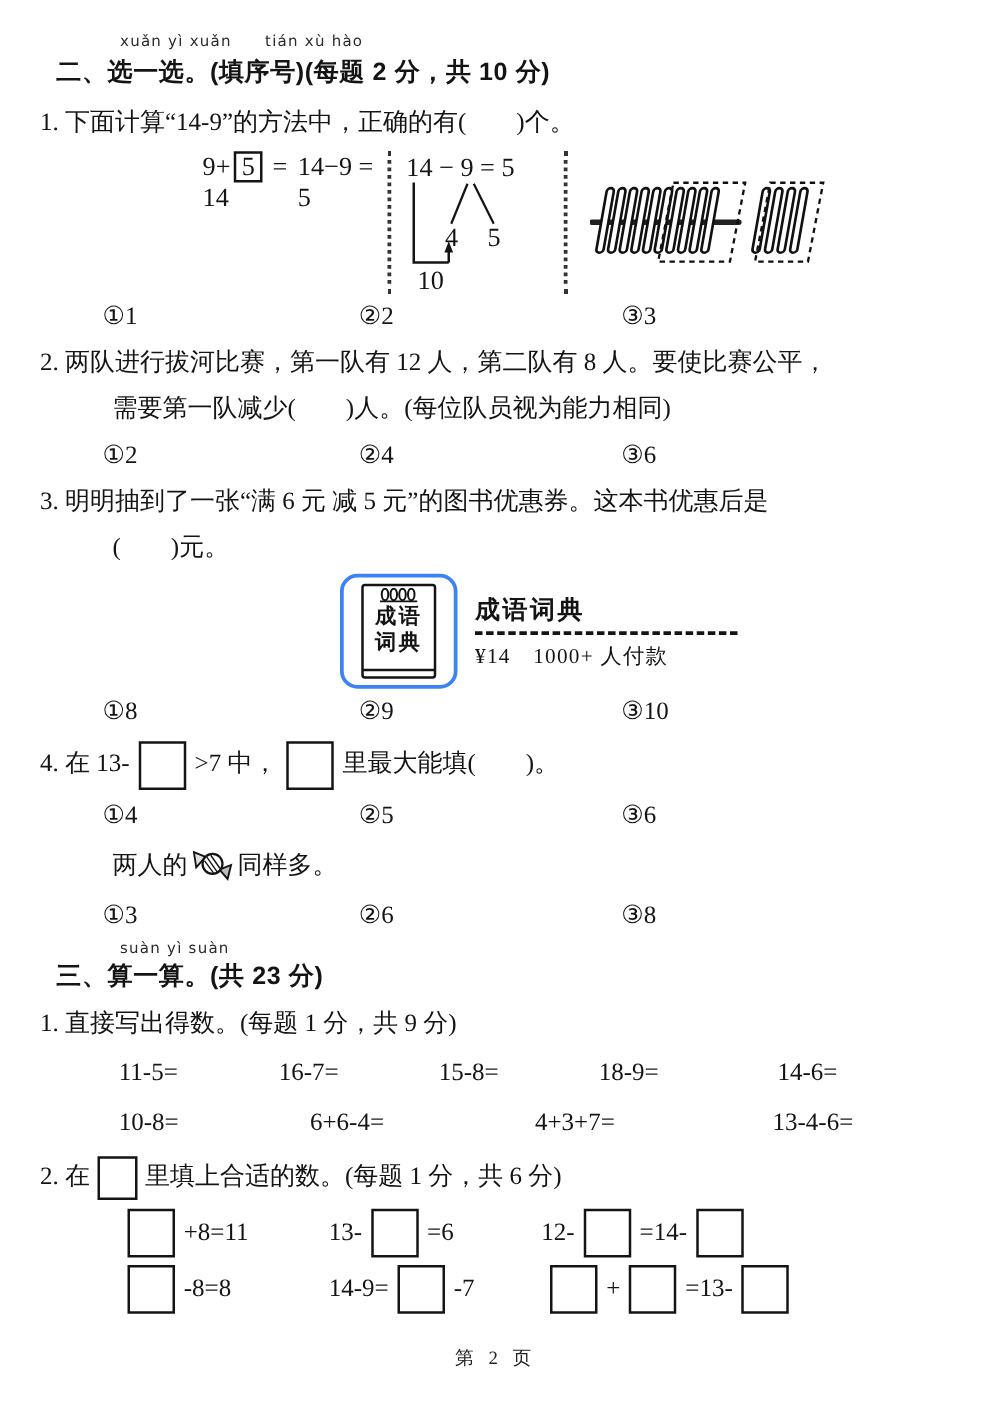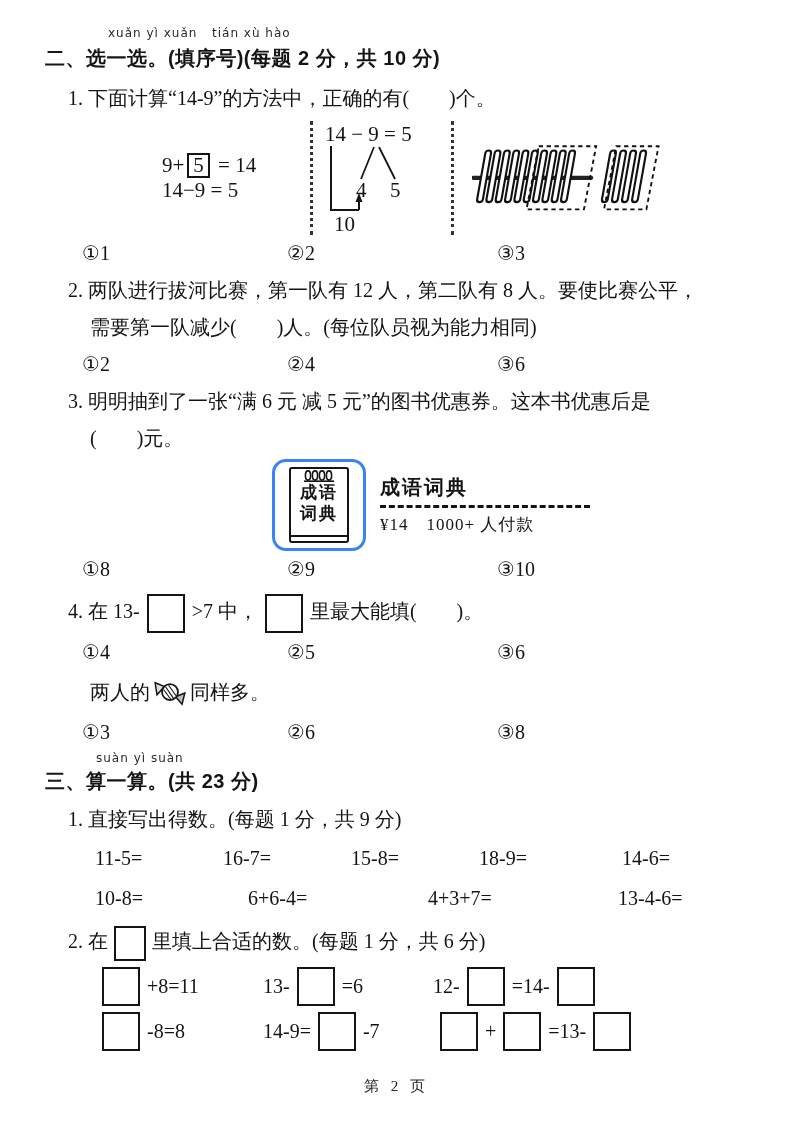--- a/index.html
+++ b/index.html
@@ -5,33 +5,33 @@
   html,body{margin:0;padding:0;background:#fff;}
   .page{position:relative;width:793px;height:1122px;background:#fff;color:#141414;
         font-family:"Liberation Serif","DejaVu Serif","DejaVu Sans",serif;overflow:hidden;}
   
   .sec-header{position:relative;padding-left:45px;}
   .sec-header.first{padding-top:42px;}
   .sec-header h2{margin:0;font-family:"Liberation Sans","DejaVu Sans",sans-serif;
         font-weight:bold;font-size:20px;line-height:32px;letter-spacing:.5px;}
   .pinyin{position:absolute;font-family:"DejaVu Sans","Liberation Sans",sans-serif;
         font-size:12px;color:#2a2a2a;letter-spacing:1px;white-space:nowrap;}
-  .p-xuan{left:108px;top:26px;}
+  .p-xuan{left:96px;top:26px;}
   .p-tian{left:212px;top:26px;}
   .p-suan{left:96px;top:-14px;}
   
-  .qtext{font-size:20px;line-height:37px;margin:0;padding-left:68px;white-space:nowrap;}
+  .qtext{font-size:20px;line-height:37px;margin:0;padding-left:32px;white-space:nowrap;}
   .qcont{padding-left:90px;}
   .options{display:flex;align-items:center;padding-left:82px;font-size:20px;height:31px;margin:2px 0 4px 0;}
   .options span{display:inline-block;}
   .options .o1{width:205px;}
   .options .o2{width:210px;}
   
   .methods{display:flex;align-items:stretch;margin:4px 0 2px 150px;height:114px;}
-  .method1{width:138px;font-size:21px;display:flex;flex-direction:column;justify-content:center;padding-left:12px;}
+  .method1{width:138px;font-size:21px;display:flex;flex-direction:row;justify-content:center;padding-left:12px;}
   .smallbox{display:inline-block;border:2px solid #141414;padding:0 4px;line-height:21px;margin:0 3px;}
   .vdivider{border-left:3px dotted #333;margin:0 10px;}
   .m2svg{align-self:center;}
   .m3svg{align-self:center;margin-left:8px;}
   .svgt{font-family:"Liberation Serif","DejaVu Serif",serif;font-size:21px;fill:#141414;}
   
   .dict-fig{display:flex;align-items:center;gap:14px;margin:2px 0 2px 272px;height:92px;}
   .dict-frame{width:88px;height:86px;border:3px solid #3b82f6;border-radius:14px;
         display:flex;align-items:center;justify-content:center;flex:0 0 auto;}
   .book{width:56px;height:72px;border:2px solid #141414;border-radius:3px;position:relative;

